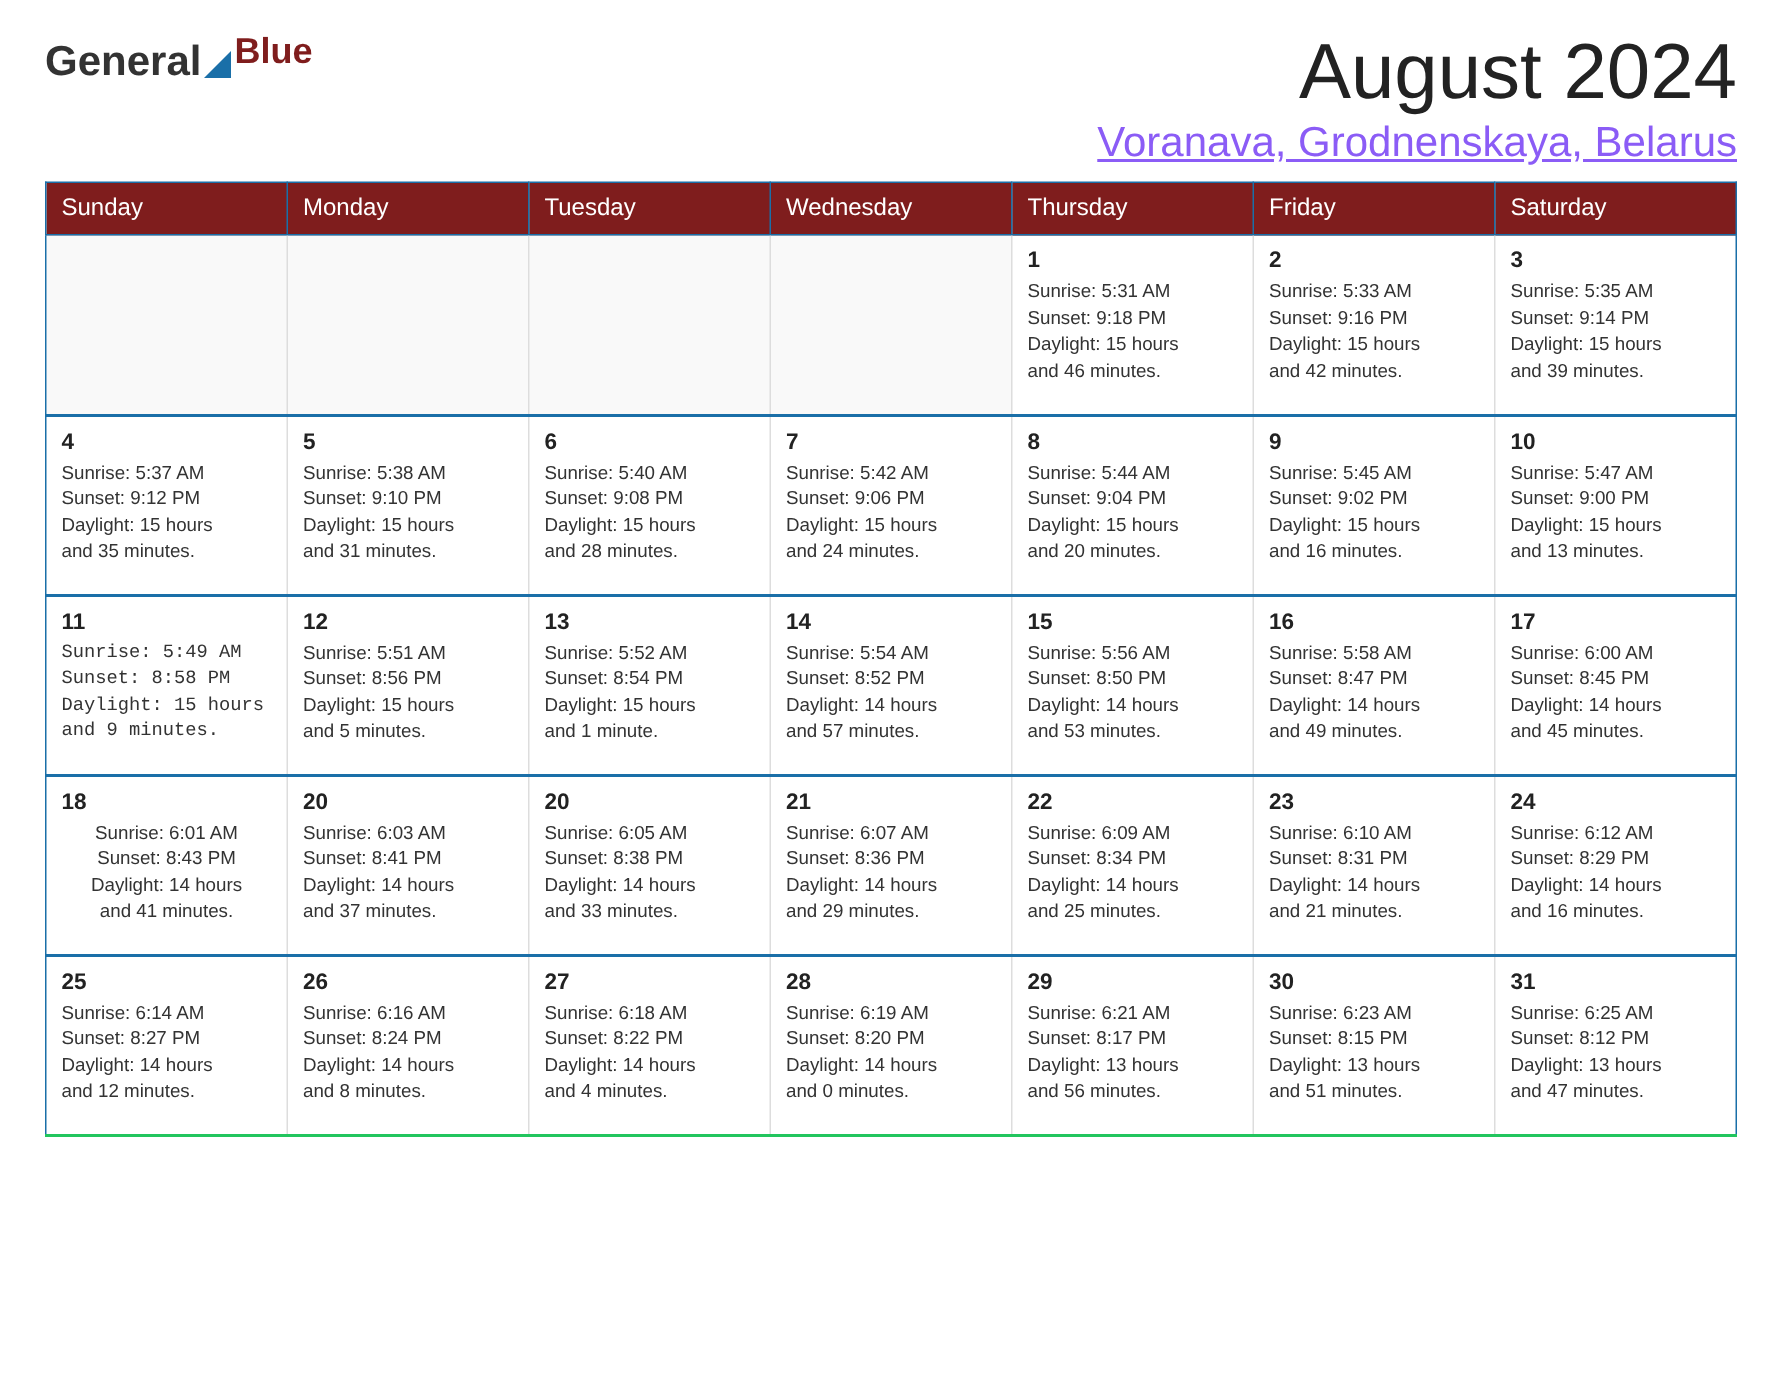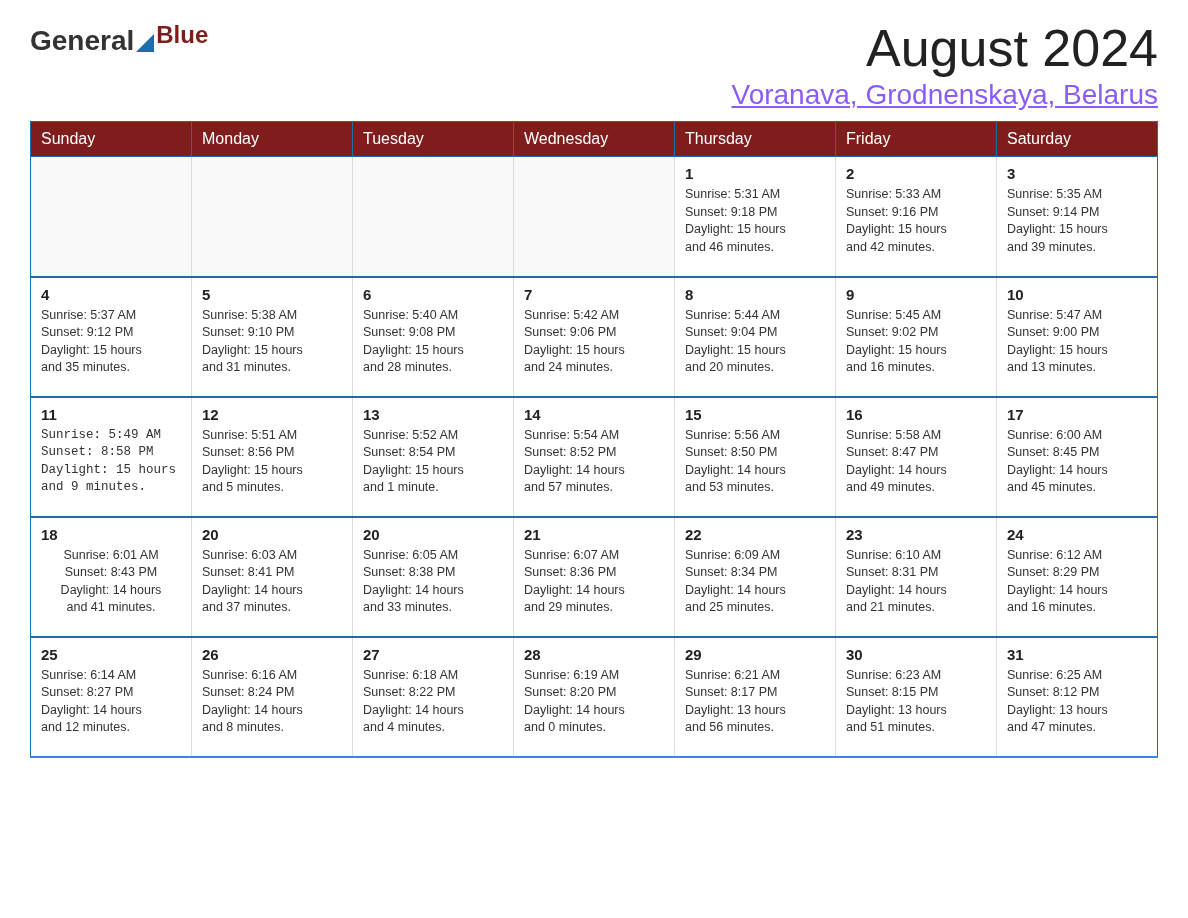--- a/index.html
+++ b/index.html
@@ -96,21 +96,21 @@
       color: #222;
       display: block;
       margin-bottom: 4px;
     }
     .day-info {
       font-size: 12.5px;
       color: #333;
       line-height: 1.4;
     }
     tbody tr:last-child {
-      border-bottom: 2px solid #3b82f6;
+      border-bottom: 2px solid #22c55e;
     }
     .empty-cell {
       background: #f9f9f9;
     }
   </style>
 </head>
 <body>
 
 <div class="header">
   <div class="logo">

